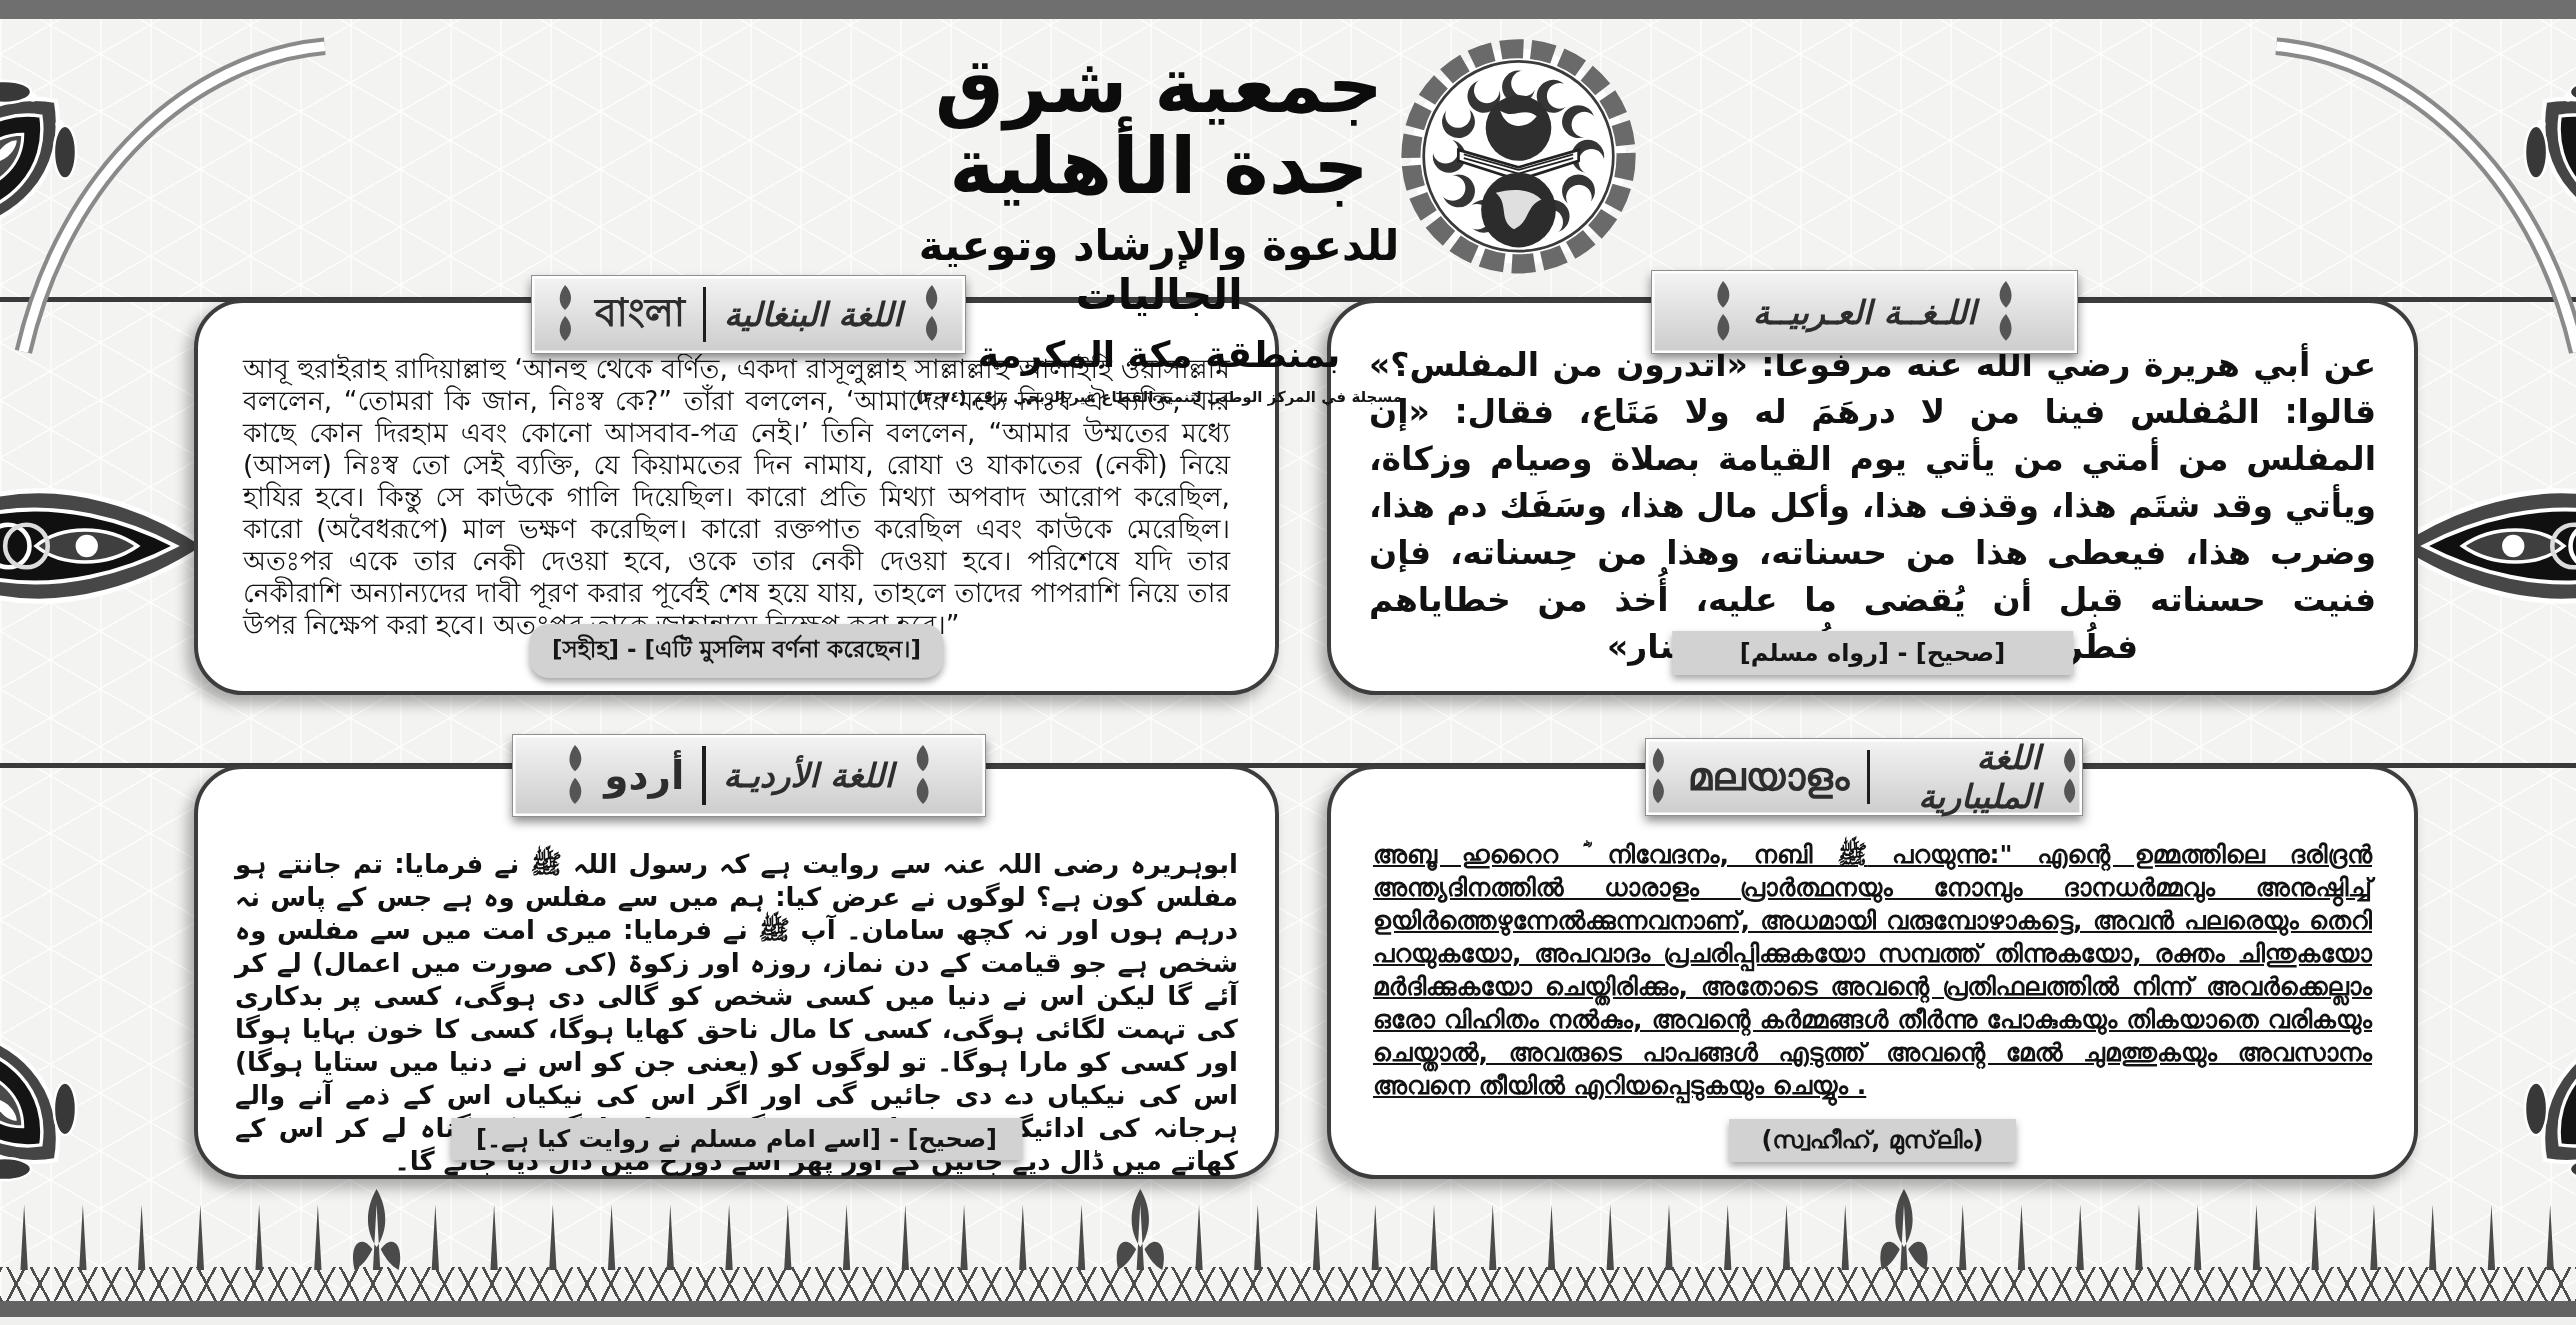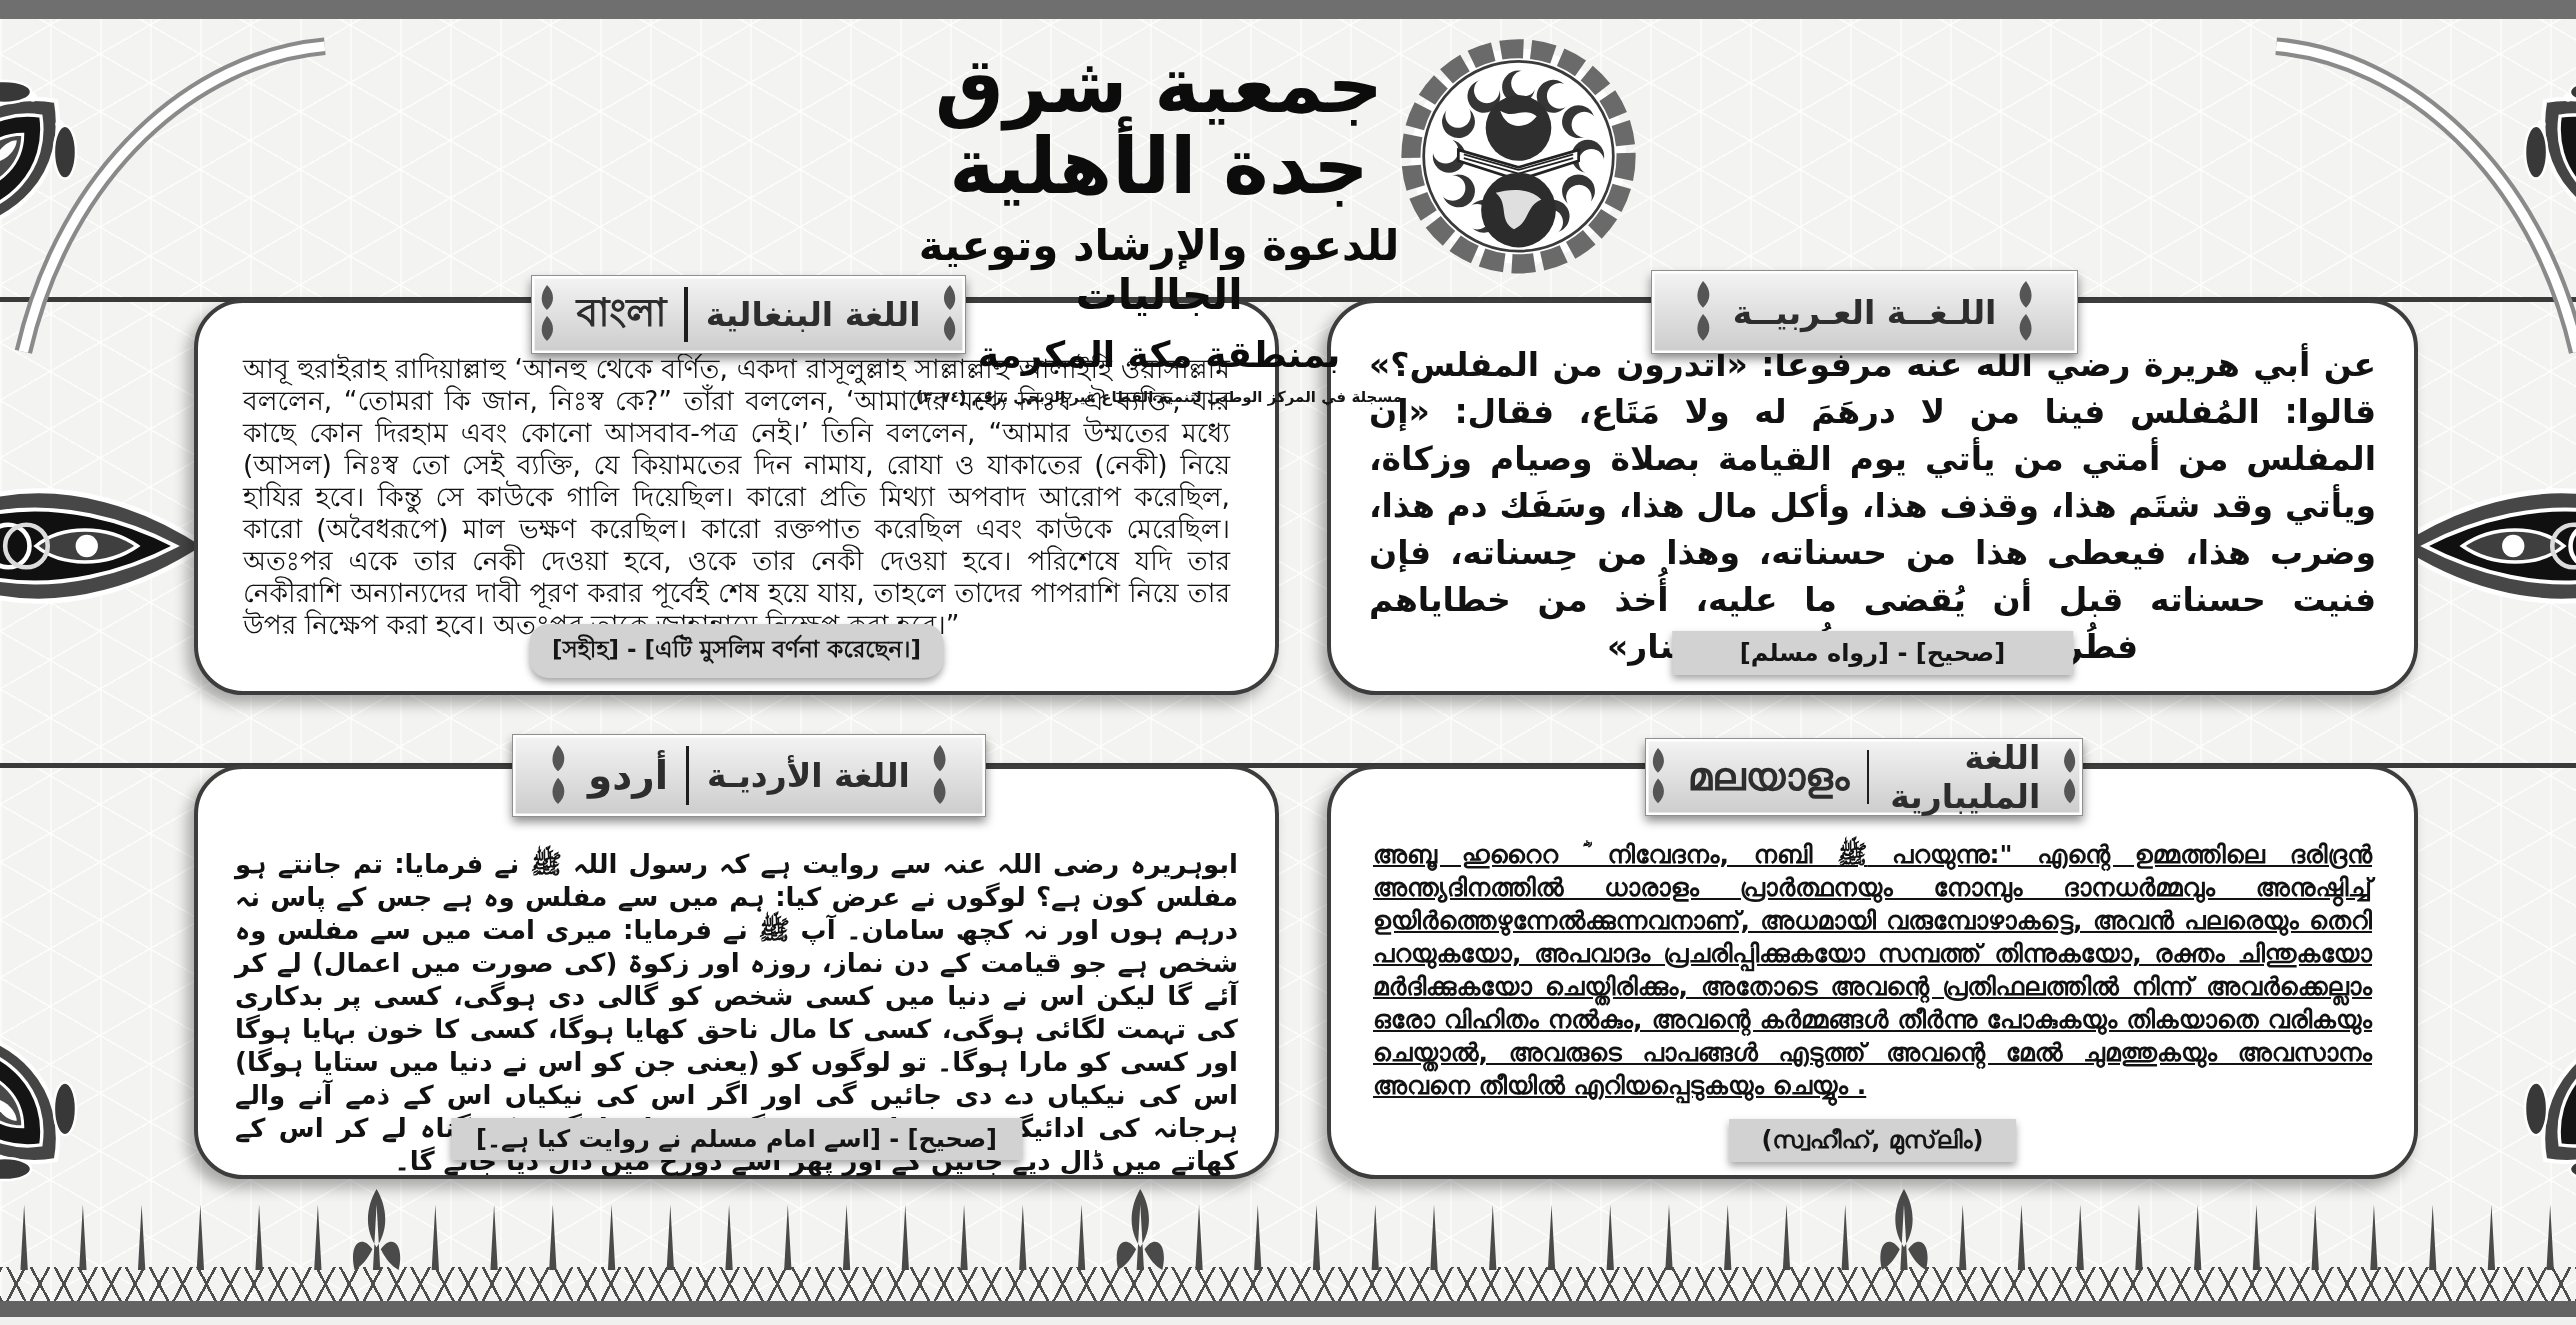--- a/index.html
+++ b/index.html
@@ -66,21 +66,21 @@
   .p-ml .attr{bottom:13.5px;font-size:24px;padding:7.3px 33px;}
   
   .badge{position:absolute;box-sizing:border-box;display:flex;align-items:center;justify-content:center;
     gap:17.7px;background:linear-gradient(180deg,#f4f4f4 0%,#dedede 55%,#cccccc 100%);
     border:1px solid #8f8f8f;box-shadow:0 6.2px 9.4px rgba(0,0,0,.45), inset 0 0 0 2.6px #ffffff;z-index:6;color:#2d2d2d;}
   .b-bn{left:514px;top:275px;width:435px;height:79px;margin-left:17px;}
   .b-ar{left:1651px;top:270px;width:427px;height:84px;}
   .b-ur{left:512px;top:734px;width:474px;height:83px;}
   .b-ml{left:1645px;top:738px;width:438px;height:78px;}
   .badge .native{font-size:39px;font-weight:bold;}
-  .badge .aname{font-size:33px;font-weight:bold;direction:rtl;}
+  .badge .aname{font-size:33px;font-weight:bold;direction:rtl;font-style:italic;}
   .badge .tdiv{width:3.6px;height:72%;background:#1d1d1d;}
   .badge .curl{width:24px;height:78%;flex:none;}
   .badge .curl.right{transform:scaleX(-1);}
 </style>
 </head>
 <body>
 
 <div class="canvas">
 
   <div class="bar top"></div>

